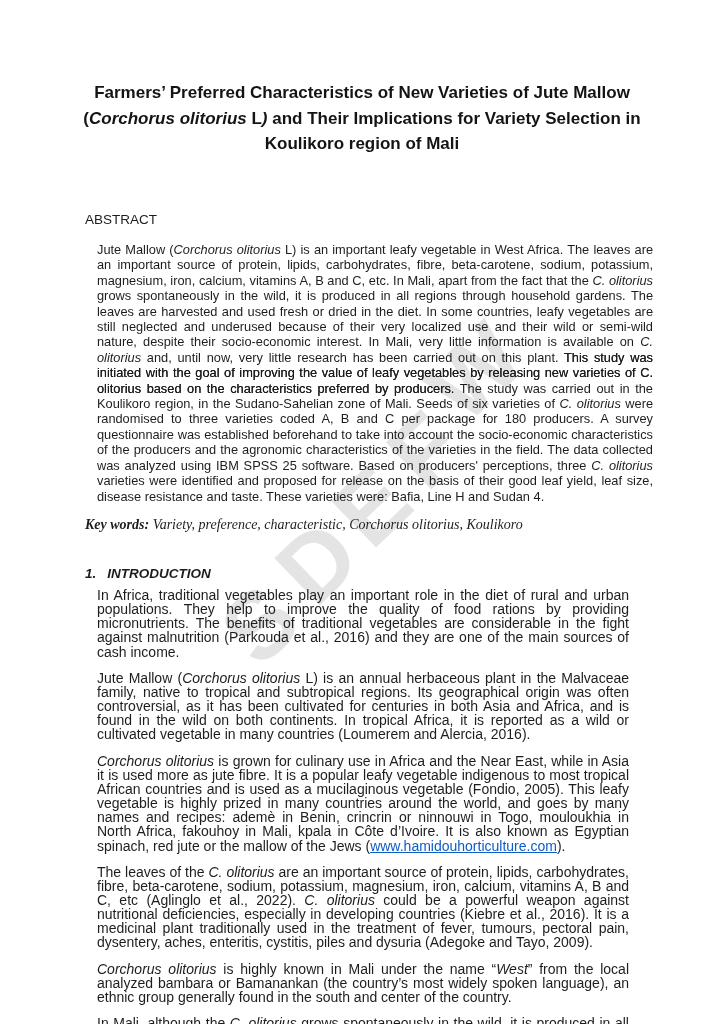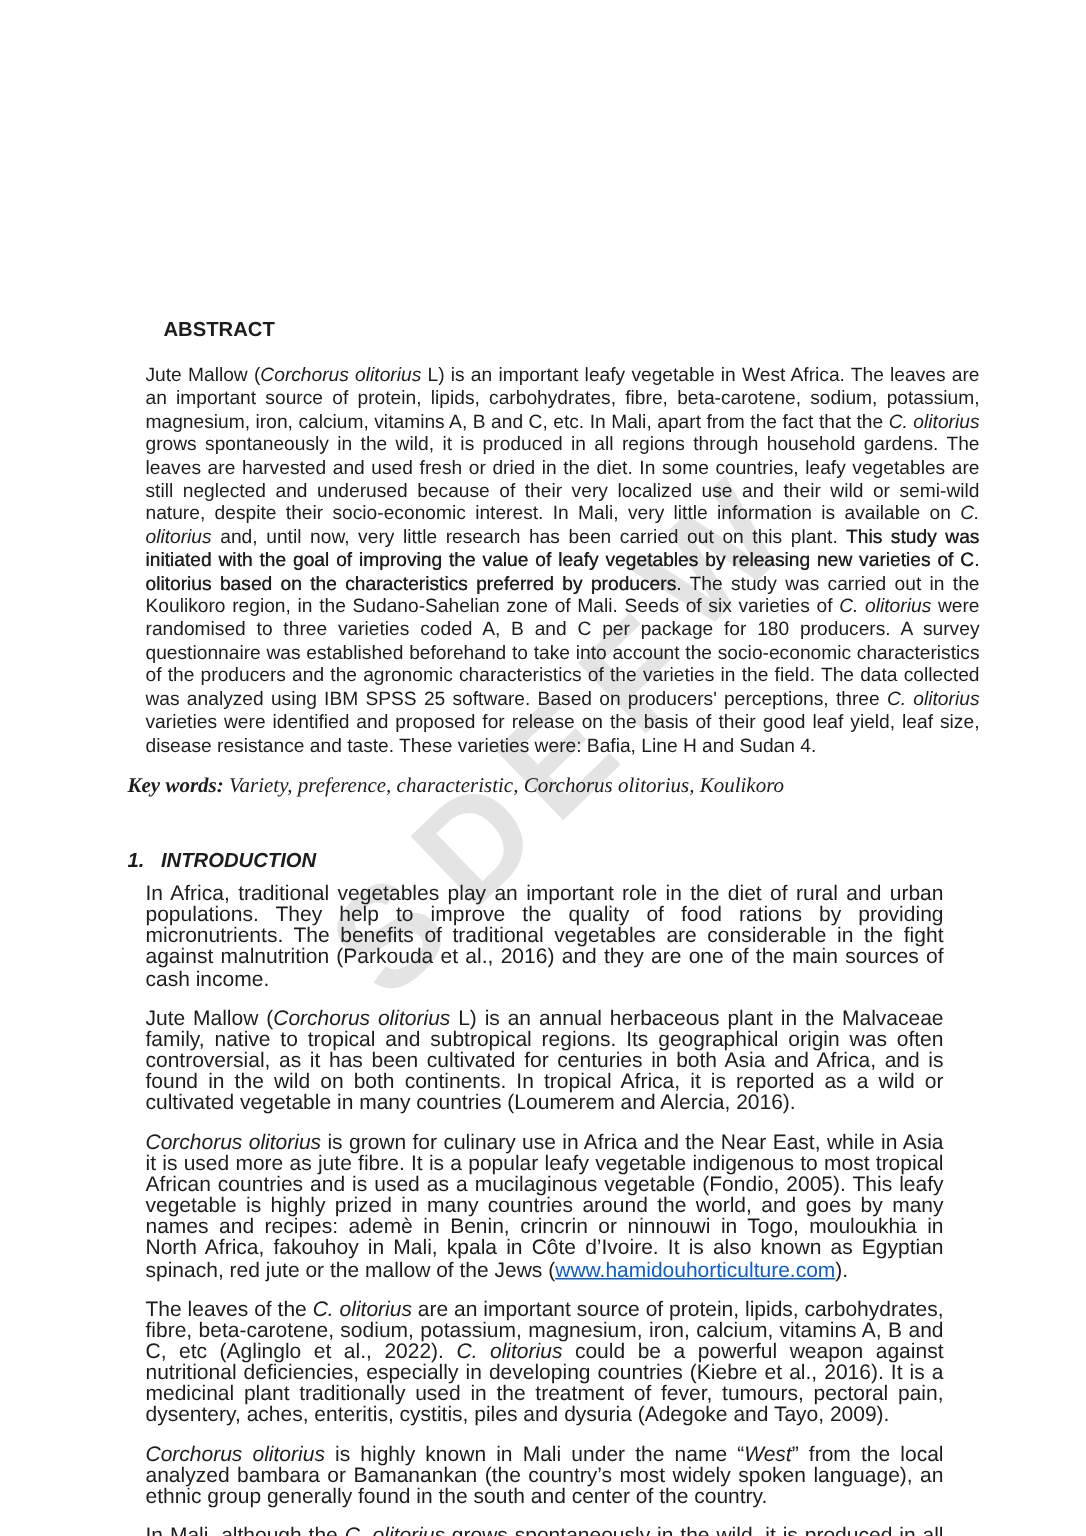--- a/index.html
+++ b/index.html
@@ -10,21 +10,21 @@
     color:#1d1d1d;
   }
   .layer { position:absolute; left:0; top:0; width:724px; height:1024px; }
   .title {
     position:absolute; left:62px; top:80px; width:600px;
     text-align:center; font-weight:bold; font-size:17px; line-height:25.5px;
     color:#141414; z-index:2;
   }
   .abstract-heading {
     position:absolute; left:85px; top:212px; width:556px;
-    font-weight:bold; font-size:13.5px; z-index:2;margin-left:24px;
+    font-weight:normal; font-size:13.5px; z-index:2;
   }
   .abstract-body {
     position:absolute; left:85px; top:230px; width:556px;
     font-size:12.8px; line-height:15.4px; text-align:justify; z-index:2;
   }
   .keywords {
     position:absolute; left:85px; top:517px; width:556px;
     font-size:14px; font-style:italic; z-index:2;font-family:Liberation Serif, serif;
   }
   .keywords .kw-label { font-weight:bold; }
@@ -54,20 +54,21 @@
 <div class="page">
 
   <div class="layer watermark">
       <span class="wm-letter" style="left: 228px; top: 570px; color: rgb(203, 203, 203); transform: rotate(-44deg);">S</span>
       <span class="wm-letter" style="left: 283px; top: 508px; color: rgb(203, 203, 203); transform: rotate(-44deg);">D</span>
       <span class="wm-letter" style="left: 340px; top: 452px; color: rgb(203, 203, 203); transform: rotate(-44deg);">E</span>
       <span class="wm-letter" style="left: 396px; top: 396px; color: rgb(203, 203, 203); transform: rotate(-44deg);">F</span>
       <span class="wm-letter" style="left: 430px; top: 318px; color: rgb(203, 203, 203); transform: rotate(-44deg);">W</span>
     </div>
 
+  <div class="title"><span>Farmers’ Preferred Characteristics of New Varieties of Jute Mallow (</span><span class="it">Corchorus olitorius</span><span> L</span><span class="it">)</span><span> and Their Implications for Variety Selection in Koulikoro region of Mali</span></div>
 
   <div class="abstract-heading">ABSTRACT</div>
 
   <p class="abstract-body"><span>Jute Mallow (</span><span class="it">Corchorus olitorius</span><span> L) is an important leafy vegetable in West Africa. The leaves are an important source of protein, lipids, carbohydrates, fibre, beta-carotene, sodium, potassium, magnesium, iron, calcium, vitamins A, B and C, etc. In Mali, apart from the fact that the </span><span class="it">C. olitorius</span><span> grows spontaneously in the wild, it is produced in all regions through household gardens. The leaves are harvested and used fresh or dried in the diet. In some countries, leafy vegetables are still neglected and underused because of their very localized use and their wild or semi-wild nature, despite their socio-economic interest. In Mali, very little information is available on </span><span class="it">C. olitorius</span><span> and, until now, very little research has been carried out on this plant. </span><span class="sb">This study was initiated with the goal of improving the value of leafy vegetables by releasing new varieties of C. olitorius based on the characteristics preferred by producers.</span><span> The study was carried out in the Koulikoro region, in the Sudano-Sahelian zone of Mali. Seeds of six varieties of </span><span class="it">C. olitorius</span><span> were randomised to three varieties coded A, B and C per package for 180 producers. A survey questionnaire was established beforehand to take into account the socio-economic characteristics of the producers and the agronomic characteristics of the varieties in the field. The data collected was analyzed using IBM SPSS 25 software. Based on producers' perceptions, three </span><span class="it">C. olitorius</span><span> varieties were identified and proposed for release on the basis of their good leaf yield, leaf size, disease resistance and taste. These varieties were: Bafia, Line H and Sudan 4.</span></p>
 
   <div class="keywords">
     <span class="kw-label">Key words:</span><span> Variety, preference, characteristic, Corchorus olitorius, Koulikoro</span>
   </div>
 
   <div class="section-heading">

